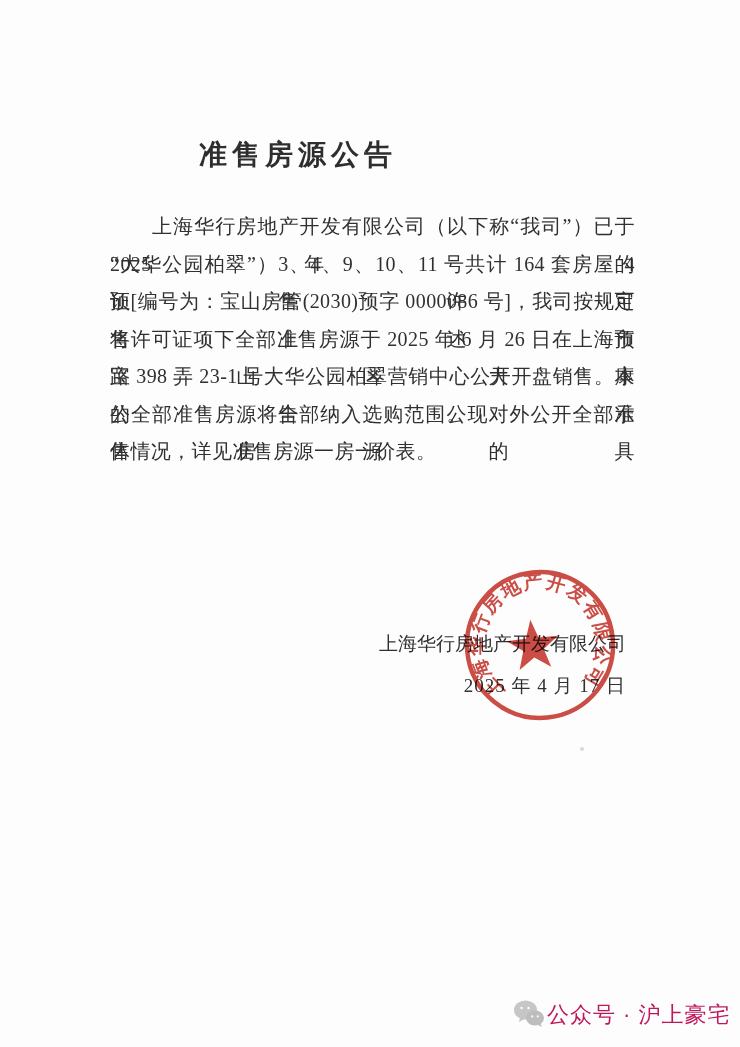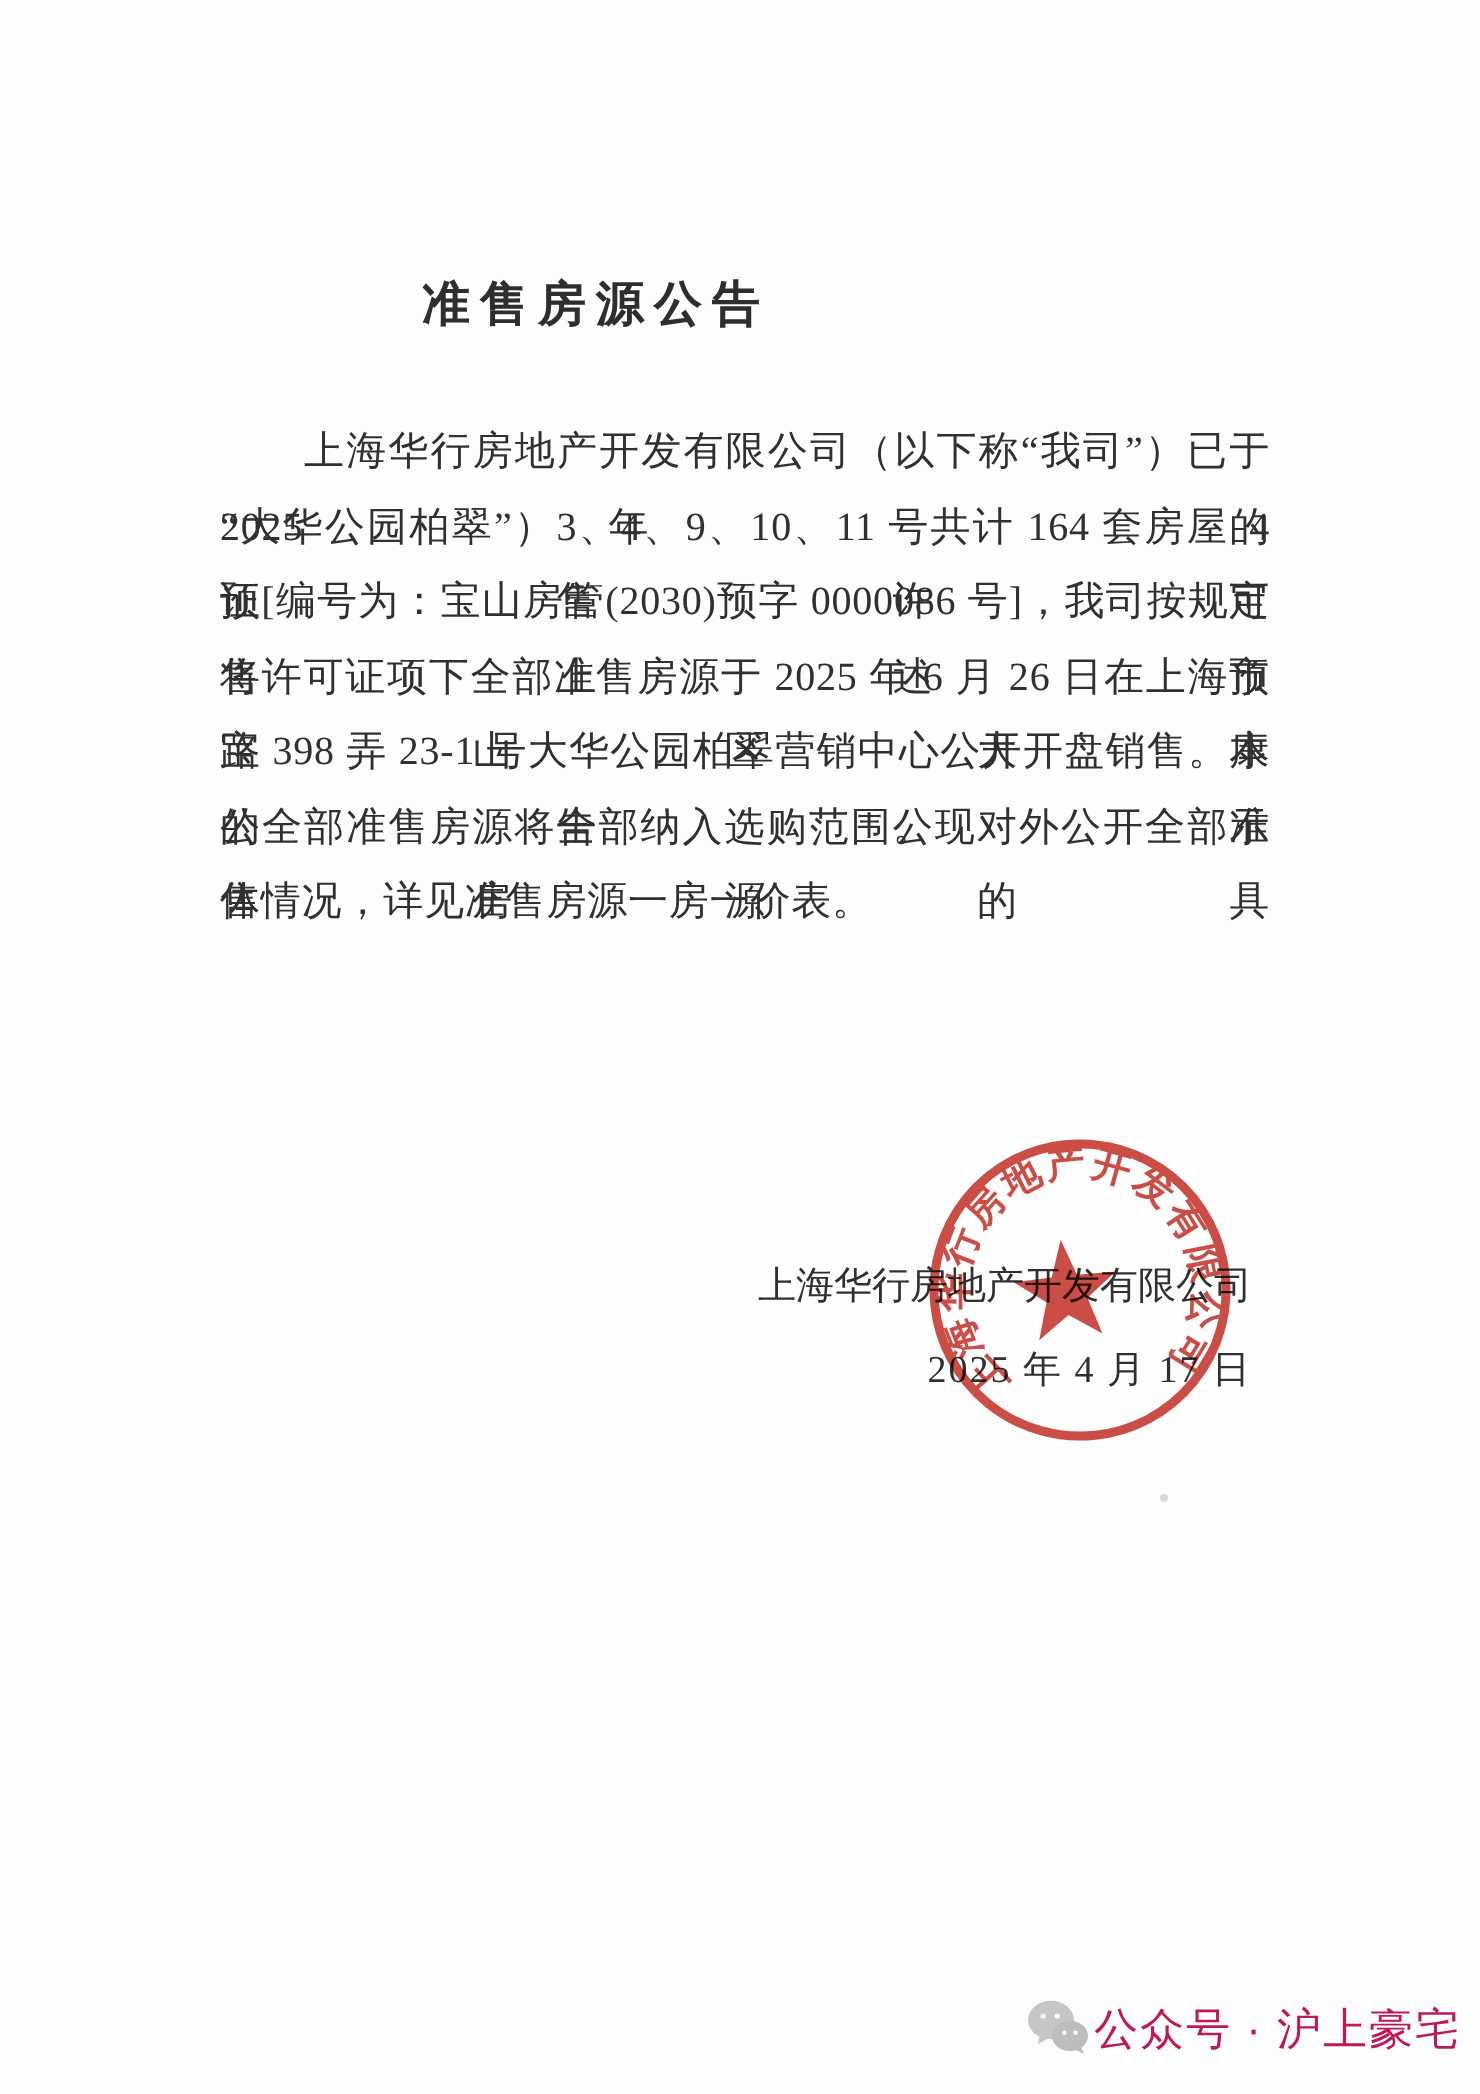--- a/index.html
+++ b/index.html
@@ -8,21 +8,21 @@
     background:#f3f3f3;
     font-family:"Liberation Serif","DejaVu Serif",serif;
   }
   .page{
     position:relative;width:740px;height:1047px;
     background:#fdfdfd;color:#333;
   }
   .page-title{
     position:absolute;top:136px;left:0;width:596px;
     margin:0;text-align:center;
-    font-size:24px;font-weight:600;letter-spacing:5px;color:#2e2e2e;font-family:Liberation Serif, serif;
+    font-size:28px;font-weight:600;letter-spacing:5px;color:#2e2e2e;font-family:Liberation Serif, serif;
   }
   .body-text{
     position:absolute;top:208px;left:110px;width:525px;
     font-size:20px;color:#303030;
   }
   .body-line{
     height:37.5px;line-height:37.5px;
     text-align:justify;letter-spacing:0.4px;
     white-space:nowrap;
   }

